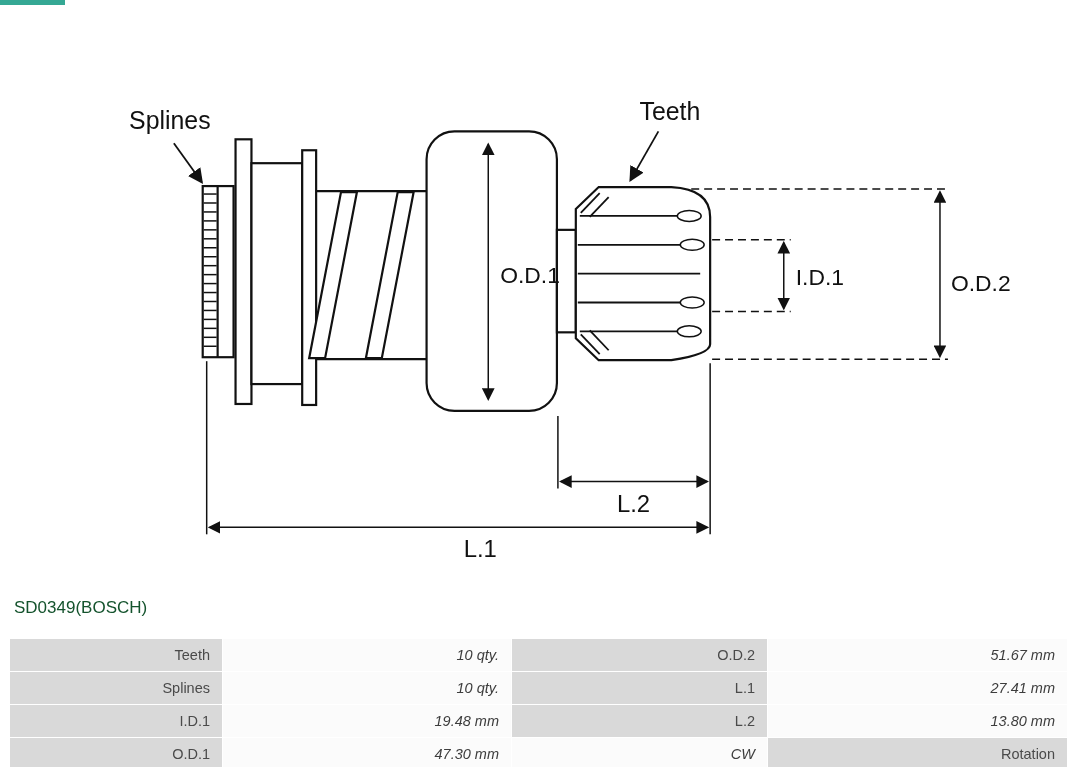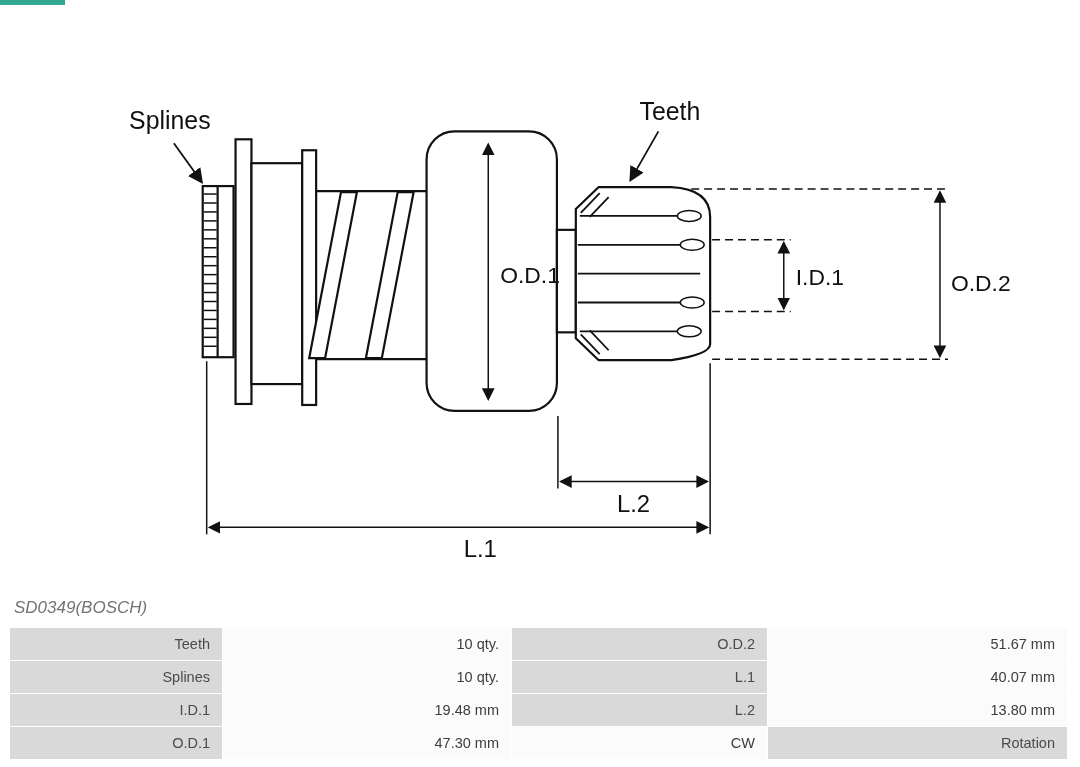--- a/index.html
+++ b/index.html
@@ -21,25 +21,24 @@
     display: block;
     width: 1080px;
     height: 592px;
     margin-top: 4px;
   }
   .diagram text {
     fill: #111;
     font-family: "Liberation Sans", sans-serif;
   }
   .part-number {
-    margin: 2px 0 10px 14px;
+    margin: 2px 0 21px 14px;
     font-size: 17px;
     font-weight: 400;
-    color: #737373;
-    font-style: italic;
+    color: #14532d;
   }
   .spec-table {
     margin: 0 10px;
     display: grid;
     grid-template-columns: 212px 288px 255px 299px;
     gap: 1px;
     background: #ffffff;
     font-size: 14.5px;
   }
   .spec-table .cell {
@@ -49,20 +48,21 @@
     padding-right: 12px;
     white-space: nowrap;
   }
   .spec-table .th {
     background: #d9d9d9;
     color: #4a4a4a;
   }
   .spec-table .td {
     background: #fbfbfb;
     color: #3d3d3d;
+    font-style: italic;
   }
 </style>
 </head>
 <body>
 
 <div class="top-accent-bar"></div>
 
 <svg class="diagram" viewBox="0 0 1080 595" aria-hidden="true">
   <defs>
     <marker id="ah" viewBox="0 0 10 10" refX="8.5" refY="5" markerWidth="8.5" markerHeight="8.5" orient="auto-start-reverse">
@@ -180,21 +180,21 @@
 <div class="spec-table">
 
   <div class="cell th">Teeth</div>
   <div class="cell td">10 qty.</div>
   <div class="cell th">O.D.2</div>
   <div class="cell td">51.67 mm</div>
 
   <div class="cell th">Splines</div>
   <div class="cell td">10 qty.</div>
   <div class="cell th">L.1</div>
-  <div class="cell td">40.07 mm</div>
+  <div class="cell td">27.41 mm</div>
 
   <div class="cell th">I.D.1</div>
   <div class="cell td">19.48 mm</div>
   <div class="cell th">L.2</div>
   <div class="cell td">13.80 mm</div>
 
   <div class="cell th">O.D.1</div>
   <div class="cell td">47.30 mm</div>
   <div class="cell td">CW</div>
   <div class="cell th">Rotation</div>

